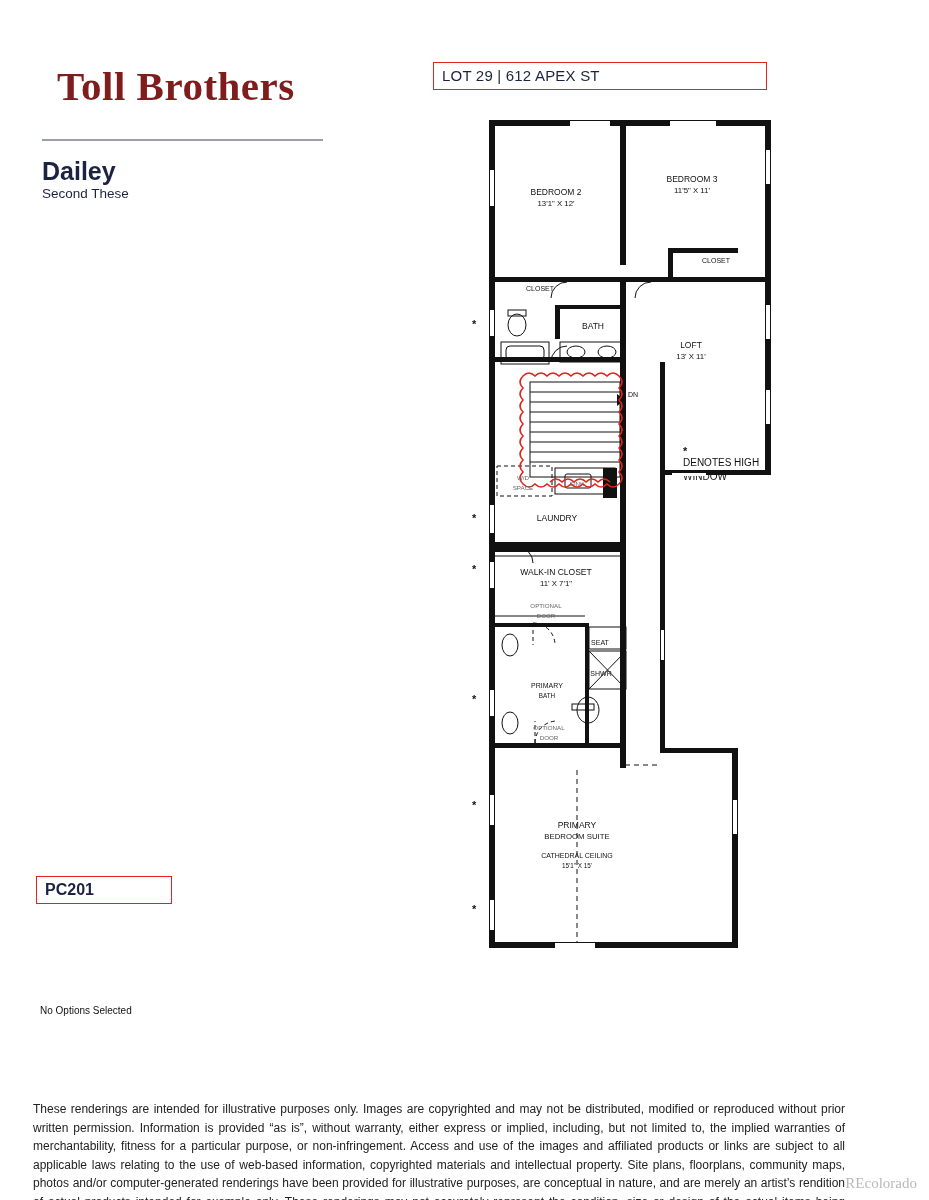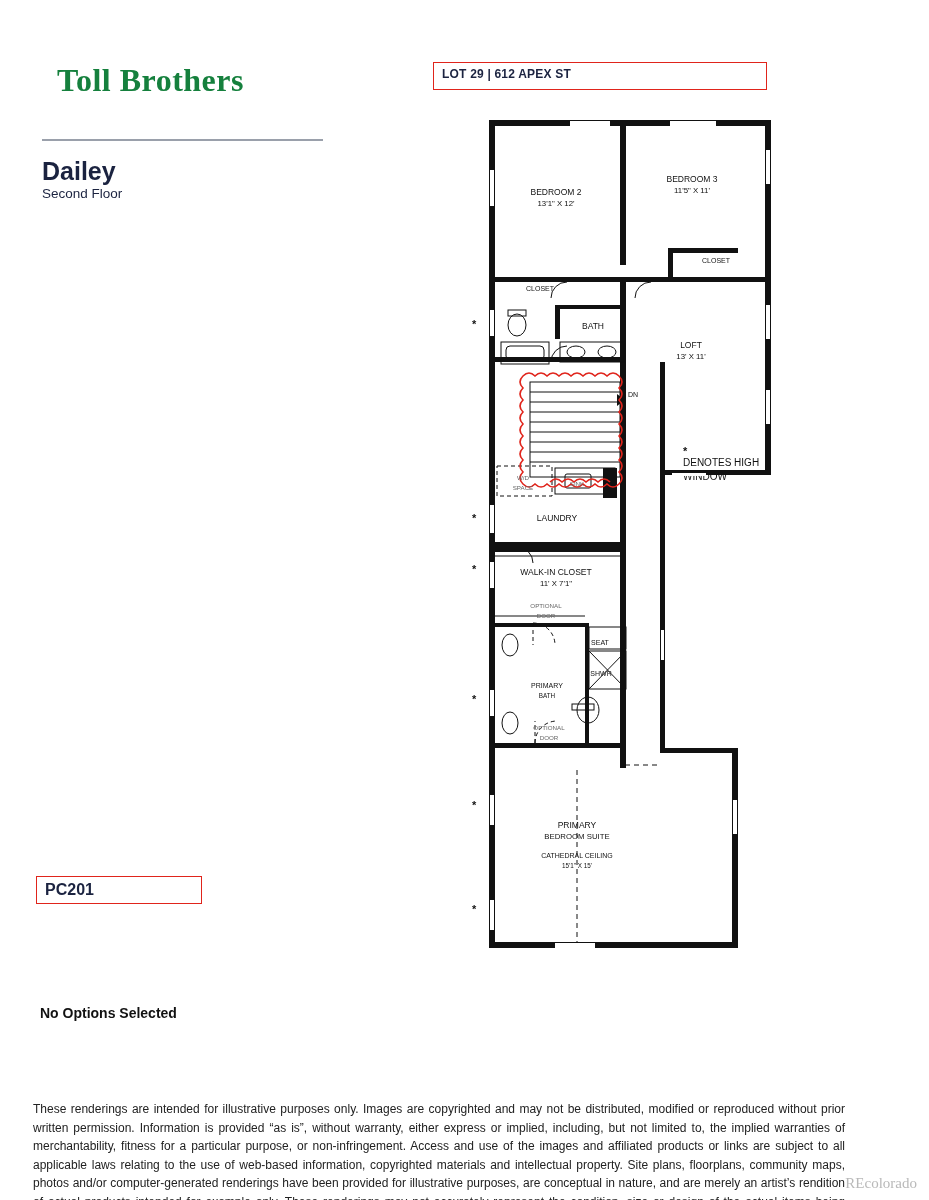--- a/index.html
+++ b/index.html
@@ -15,23 +15,23 @@
     color: #111;
     overflow: hidden;
   }
 
   
   .brand {
     position: absolute;
     left: 57px;
     top: 62px;
     font-family: "Liberation Serif", serif;
-    font-size: 32px;
+    font-size: 41px;
     font-weight: bold;
-    color: #15803d;
+    color: #7f1d1d;
     letter-spacing: 0.5px;
   }
   .brand-rule {
     position: absolute;
     left: 42px;
     top: 139px;
     width: 281px;
     height: 2px;
     background: #9aa0ab;
   }
@@ -48,40 +48,40 @@
     left: 42px;
     top: 186px;
     font-size: 13.5px;
     color: #1b2340;
   }
 
   .pc-box {
     position: absolute;
     left: 36px;
     top: 876px;
-    width: 166px;
+    width: 136px;
     height: 28px;
     border: 1.6px solid #e0241b;
     box-sizing: border-box;
   }
   .pc-box span {
     position: absolute;
     left: 8px;
     top: 4px;
     font-size: 16px;
     font-weight: bold;
     color: #1b2340;
   }
 
   .no-options {
     position: absolute;
     left: 40px;
     top: 1005px;
-    font-size: 14px;
-    font-weight: bold;
+    font-size: 10px;
+    font-weight: normal;
     color: #111;
   }
 
   .disclaimer {
     position: absolute;
     left: 33px;
     top: 1100px;
     width: 812px;
     font-size: 12px;
     line-height: 1.55;
@@ -106,22 +106,22 @@
     top: 62px;
     width: 334px;
     height: 28px;
     border: 1.6px solid #e0241b;
     box-sizing: border-box;
   }
   .lot-box span {
     position: absolute;
     left: 8px;
     top: 4px;
-    font-size: 12px;
-    font-weight: bold;
+    font-size: 15px;
+    font-weight: normal;
     color: #1b2340;
     letter-spacing: 0.2px;
   }
 
   
   #plan {
     position: absolute;
     left: 455px;
     top: 110px;
     width: 340px;
@@ -142,21 +142,21 @@
     line-height: 1.35;
     color: #111;
   }
 </style>
 </head>
 <body>
 
 <div class="brand">Toll Brothers</div>
 <div class="brand-rule"></div>
 <div class="plan-name">Dailey</div>
-<div class="plan-floor">Second Floor</div>
+<div class="plan-floor">Second These</div>
 
 <div class="pc-box">
   <span>PC201</span>
 </div>
 
 <div class="no-options">No Options Selected</div>
 
 <div class="disclaimer">These renderings are intended for illustrative purposes only. Images are copyrighted and may not be distributed, modified or reproduced without prior written permission. Information is provided “as is”, without warranty, either express or implied, including, but not limited to, the implied warranties of merchantability, fitness for a particular purpose, or non-infringement. Access and use of the images and affiliated products or links are subject to all applicable laws relating to the use of web-based information, copyrighted materials and intellectual property. Site plans, floorplans, community maps, photos and/or computer-generated renderings have been provided for illustrative purposes, are conceptual in nature, and are merely an artist’s rendition of actual products intended for example only. These renderings may not accurately represent the condition, size or design of the actual items being represented. Revision: 9/19/2024</div>
 <div class="watermark">REcolorado</div>
 

